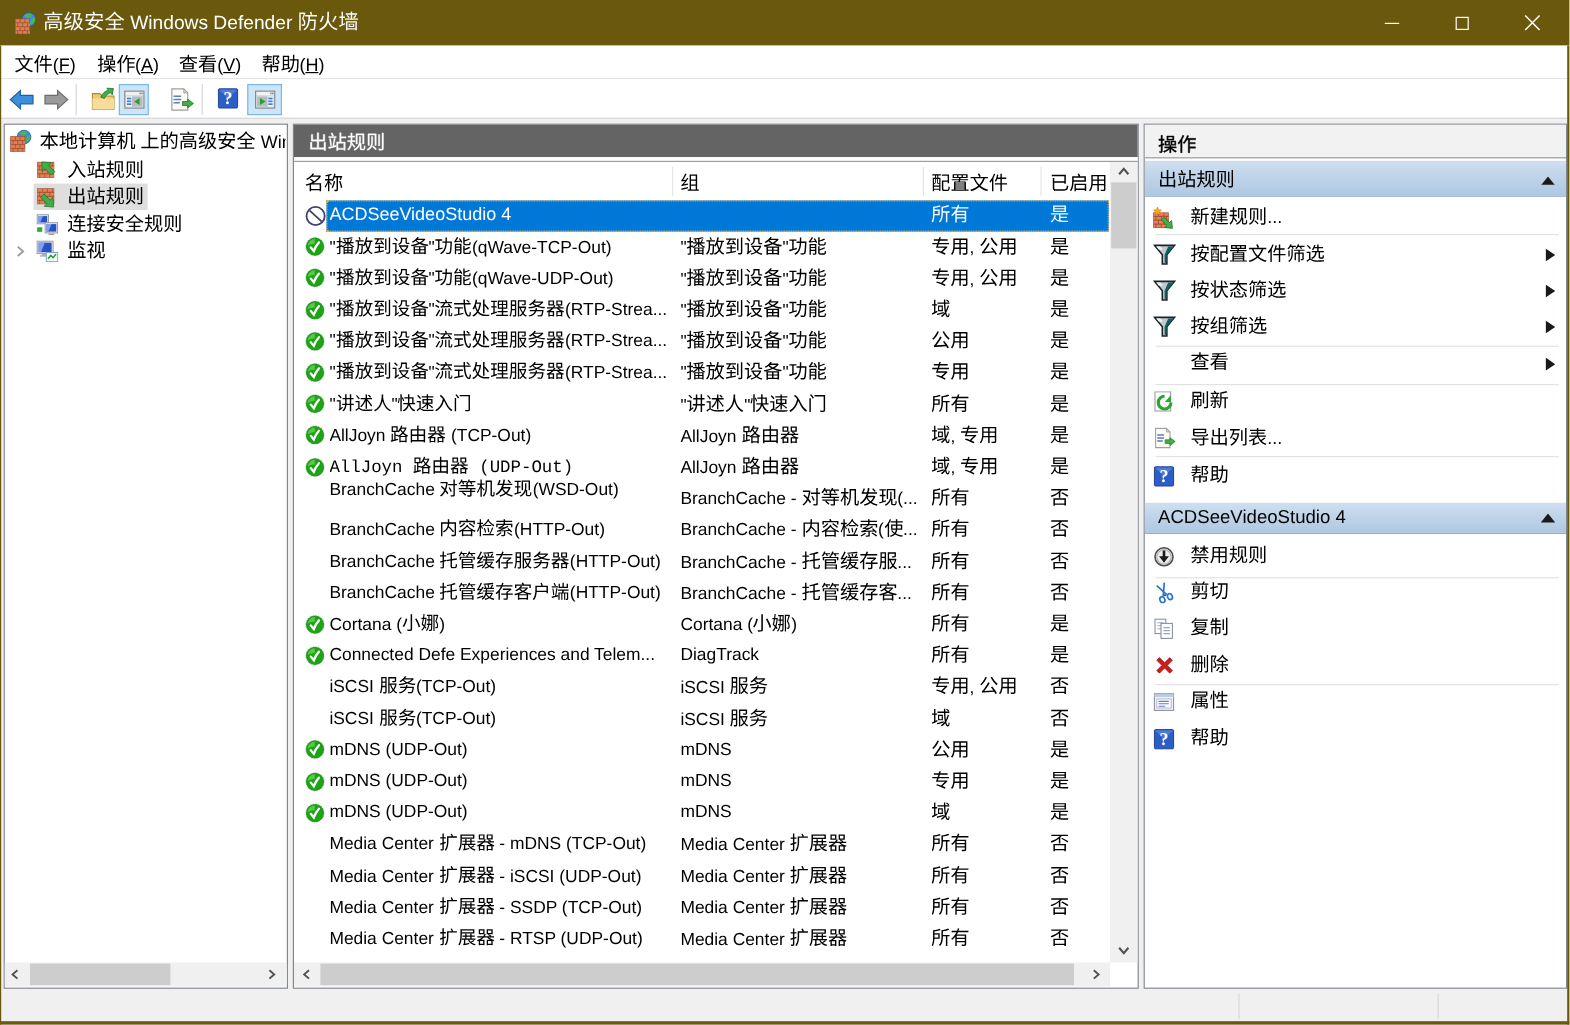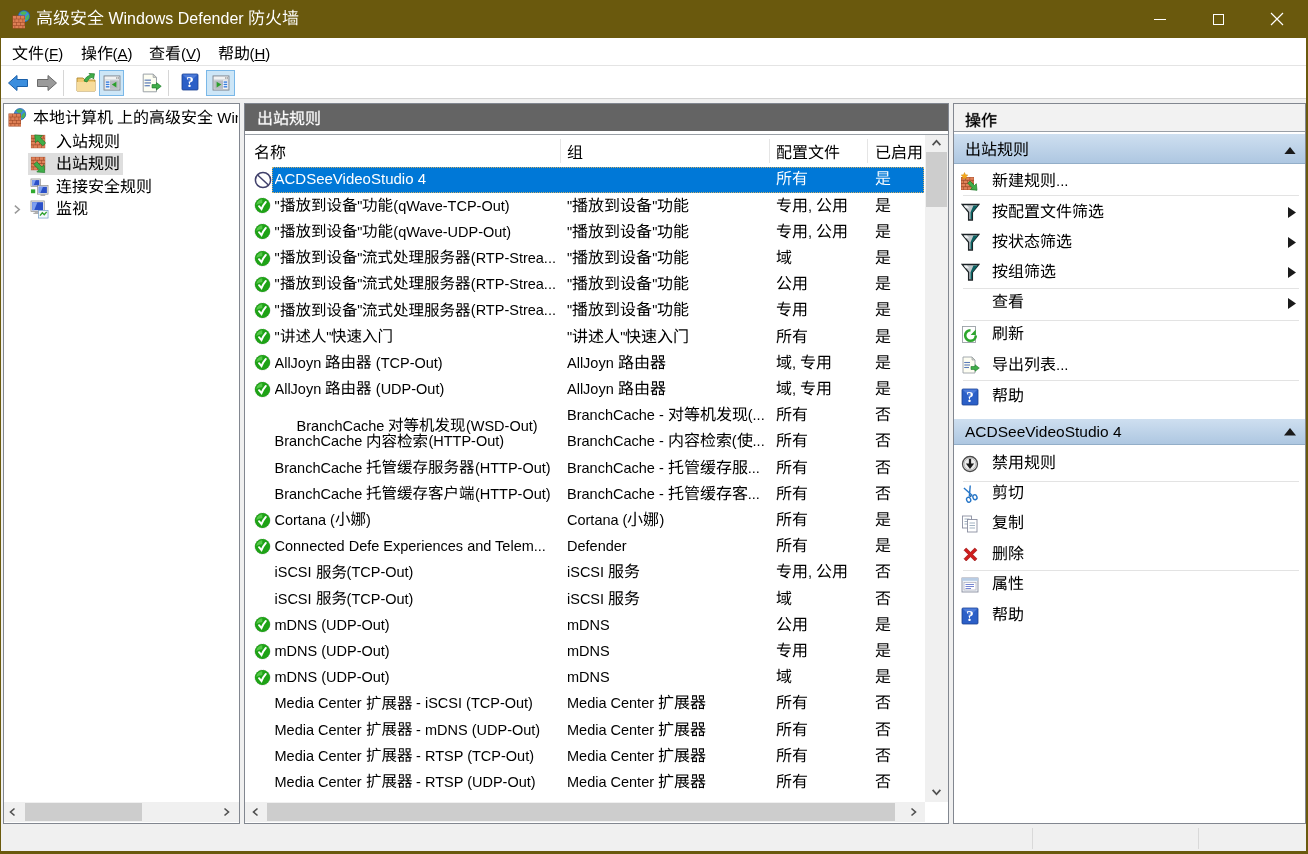--- a/index.html
+++ b/index.html
@@ -659,40 +659,40 @@
     </svg></div>
 <div style="position:absolute;left:875px;top:353.7px;width:50px;height:20px;white-space:pre;"><svg class="t" width="16.0" height="16.0" viewBox="0 -880 1000 1000" style="vertical-align:-1.92px;">
       <use href="#g41"></use>
     </svg></div>
 <svg style="position:absolute;left:253.5px;top:380.5px;" width="17" height="17" viewBox="0 0 17 17">
     <circle cx="8.5" cy="8.5" r="7.6" fill="#1ea216" stroke="#9a9a9a" stroke-width="0.6" stroke-dasharray="1 1.4"></circle>
     <circle cx="8.5" cy="8.5" r="7.2" fill="#1ea216"></circle>
     <path d="M8.3 2.2 A 6.3 6.3 0 0 0 2.3 8 A 9 9 0 0 1 8.3 6.2 Z" fill="#5fd052" opacity="0.85"></path>
     <path d="M5 9.2 L7.5 12.2 Q9.2 7.8 11.8 5" fill="none" stroke="#fff" stroke-width="1.9" stroke-linecap="round"></path>
   </svg>
-<div style="position:absolute;left:274.5px;top:379.9px;width:281px;height:20px;white-space:pre;overflow:hidden;"><span style="font-size:14.5px;">AllJoyn </span><svg class="t" width="46.5" height="15.5" viewBox="0 -880 3000 1000" style="vertical-align:-1.86px;">
+<div style="position:absolute;left:274.5px;top:379.9px;width:281px;height:20px;white-space:pre;overflow:hidden;font-family:Liberation Mono, monospace;"><span style="font-size:14.5px;">AllJoyn </span><svg class="t" width="46.5" height="15.5" viewBox="0 -880 3000 1000" style="vertical-align:-1.86px;">
       <use href="#g65"></use>
       <use href="#g66" x="1000"></use>
       <use href="#g57" x="2000"></use>
     </svg><span style="font-size:14.5px;"> (UDP-Out)</span></div>
 <div style="position:absolute;left:567px;top:379.9px;width:200px;height:20px;white-space:pre;overflow:hidden;"><span style="font-size:14.5px;">AllJoyn </span><svg class="t" width="48.0" height="16.0" viewBox="0 -880 3000 1000" style="vertical-align:-1.92px;">
       <use href="#g65"></use>
       <use href="#g66" x="1000"></use>
       <use href="#g57" x="2000"></use>
     </svg></div>
 <div style="position:absolute;left:776px;top:379.9px;width:95px;height:20px;white-space:pre;"><svg class="t" width="16.0" height="16.0" viewBox="0 -880 1000 1000" style="vertical-align:-1.92px;">
       <use href="#g58"></use>
     </svg><span style="font-size:14.5px;">, </span><svg class="t" width="32.0" height="16.0" viewBox="0 -880 2000 1000" style="vertical-align:-1.92px;">
       <use href="#g49"></use>
       <use href="#g38" x="1000"></use>
     </svg></div>
 <div style="position:absolute;left:875px;top:379.9px;width:50px;height:20px;white-space:pre;"><svg class="t" width="16.0" height="16.0" viewBox="0 -880 1000 1000" style="vertical-align:-1.92px;">
       <use href="#g41"></use>
     </svg></div>
-<div style="position:absolute;left:274.5px;top:417px;width:281px;height:20px;white-space:pre;overflow:hidden;margin-left:22px;"><span style="font-size:14.5px;">BranchCache </span><svg class="t" width="77.5" height="15.5" viewBox="0 -880 5000 1000" style="vertical-align:-1.86px;">
+<div style="position:absolute;left:274.5px;top:399px;width:281px;height:20px;white-space:pre;overflow:hidden;"><span style="font-size:14.5px;">BranchCache </span><svg class="t" width="77.5" height="15.5" viewBox="0 -880 5000 1000" style="vertical-align:-1.86px;">
       <use href="#g67"></use>
       <use href="#g68" x="1000"></use>
       <use href="#g19" x="2000"></use>
       <use href="#g69" x="3000"></use>
       <use href="#g70" x="4000"></use>
     </svg><span style="font-size:14.5px;">(WSD-Out)</span></div>
 <div style="position:absolute;left:567px;top:406.1px;width:200px;height:20px;white-space:pre;overflow:hidden;"><span style="font-size:14.5px;">BranchCache - </span><svg class="t" width="80.0" height="16.0" viewBox="0 -880 5000 1000" style="vertical-align:-1.92px;">
       <use href="#g67"></use>
       <use href="#g68" x="1000"></use>
       <use href="#g19" x="2000"></use>
@@ -794,21 +794,21 @@
 <div style="position:absolute;left:875px;top:510.9px;width:50px;height:20px;white-space:pre;"><svg class="t" width="16.0" height="16.0" viewBox="0 -880 1000 1000" style="vertical-align:-1.92px;">
       <use href="#g41"></use>
     </svg></div>
 <svg style="position:absolute;left:253.5px;top:537.7px;" width="17" height="17" viewBox="0 0 17 17">
     <circle cx="8.5" cy="8.5" r="7.6" fill="#1ea216" stroke="#9a9a9a" stroke-width="0.6" stroke-dasharray="1 1.4"></circle>
     <circle cx="8.5" cy="8.5" r="7.2" fill="#1ea216"></circle>
     <path d="M8.3 2.2 A 6.3 6.3 0 0 0 2.3 8 A 9 9 0 0 1 8.3 6.2 Z" fill="#5fd052" opacity="0.85"></path>
     <path d="M5 9.2 L7.5 12.2 Q9.2 7.8 11.8 5" fill="none" stroke="#fff" stroke-width="1.9" stroke-linecap="round"></path>
   </svg>
 <div style="position:absolute;left:274.5px;top:537.1px;width:281px;height:20px;white-space:pre;overflow:hidden;"><span style="font-size:14.5px;">Connected Defe Experiences and Telem...</span></div>
-<div style="position:absolute;left:567px;top:537.1px;width:200px;height:20px;white-space:pre;overflow:hidden;"><span style="font-size:14.5px;">Defender</span></div>
+<div style="position:absolute;left:567px;top:537.1px;width:200px;height:20px;white-space:pre;overflow:hidden;"><span style="font-size:14.5px;">DiagTrack</span></div>
 <div style="position:absolute;left:776px;top:537.1px;width:95px;height:20px;white-space:pre;"><svg class="t" width="32.0" height="16.0" viewBox="0 -880 2000 1000" style="vertical-align:-1.92px;">
       <use href="#g39"></use>
       <use href="#g40" x="1000"></use>
     </svg></div>
 <div style="position:absolute;left:875px;top:537.1px;width:50px;height:20px;white-space:pre;"><svg class="t" width="16.0" height="16.0" viewBox="0 -880 1000 1000" style="vertical-align:-1.92px;">
       <use href="#g41"></use>
     </svg></div>
 <div style="position:absolute;left:274.5px;top:563.3px;width:281px;height:20px;white-space:pre;overflow:hidden;"><span style="font-size:14.5px;">iSCSI </span><svg class="t" width="31.0" height="15.5" viewBox="0 -880 2000 1000" style="vertical-align:-1.86px;">
       <use href="#g55"></use>
       <use href="#g56" x="1000"></use>
@@ -882,55 +882,55 @@
 <div style="position:absolute;left:776px;top:668.1px;width:95px;height:20px;white-space:pre;"><svg class="t" width="16.0" height="16.0" viewBox="0 -880 1000 1000" style="vertical-align:-1.92px;">
       <use href="#g58"></use>
     </svg></div>
 <div style="position:absolute;left:875px;top:668.1px;width:50px;height:20px;white-space:pre;"><svg class="t" width="16.0" height="16.0" viewBox="0 -880 1000 1000" style="vertical-align:-1.92px;">
       <use href="#g41"></use>
     </svg></div>
 <div style="position:absolute;left:274.5px;top:694.3px;width:281px;height:20px;white-space:pre;overflow:hidden;"><span style="font-size:14.5px;">Media Center </span><svg class="t" width="46.5" height="15.5" viewBox="0 -880 3000 1000" style="vertical-align:-1.86px;">
       <use href="#g86"></use>
       <use href="#g87" x="1000"></use>
       <use href="#g57" x="2000"></use>
-    </svg><span style="font-size:14.5px;"> - iSCSI (TCP-Out)</span></div>
+    </svg><span style="font-size:14.5px;"> - mDNS (TCP-Out)</span></div>
 <div style="position:absolute;left:567px;top:694.3px;width:200px;height:20px;white-space:pre;overflow:hidden;"><span style="font-size:14.5px;">Media Center </span><svg class="t" width="48.0" height="16.0" viewBox="0 -880 3000 1000" style="vertical-align:-1.92px;">
       <use href="#g86"></use>
       <use href="#g87" x="1000"></use>
       <use href="#g57" x="2000"></use>
     </svg></div>
 <div style="position:absolute;left:776px;top:694.3px;width:95px;height:20px;white-space:pre;"><svg class="t" width="32.0" height="16.0" viewBox="0 -880 2000 1000" style="vertical-align:-1.92px;">
       <use href="#g39"></use>
       <use href="#g40" x="1000"></use>
     </svg></div>
 <div style="position:absolute;left:875px;top:694.3px;width:50px;height:20px;white-space:pre;"><svg class="t" width="16.0" height="16.0" viewBox="0 -880 1000 1000" style="vertical-align:-1.92px;">
       <use href="#g71"></use>
     </svg></div>
 <div style="position:absolute;left:274.5px;top:720.5px;width:281px;height:20px;white-space:pre;overflow:hidden;"><span style="font-size:14.5px;">Media Center </span><svg class="t" width="46.5" height="15.5" viewBox="0 -880 3000 1000" style="vertical-align:-1.86px;">
       <use href="#g86"></use>
       <use href="#g87" x="1000"></use>
       <use href="#g57" x="2000"></use>
-    </svg><span style="font-size:14.5px;"> - mDNS (UDP-Out)</span></div>
+    </svg><span style="font-size:14.5px;"> - iSCSI (UDP-Out)</span></div>
 <div style="position:absolute;left:567px;top:720.5px;width:200px;height:20px;white-space:pre;overflow:hidden;"><span style="font-size:14.5px;">Media Center </span><svg class="t" width="48.0" height="16.0" viewBox="0 -880 3000 1000" style="vertical-align:-1.92px;">
       <use href="#g86"></use>
       <use href="#g87" x="1000"></use>
       <use href="#g57" x="2000"></use>
     </svg></div>
 <div style="position:absolute;left:776px;top:720.5px;width:95px;height:20px;white-space:pre;"><svg class="t" width="32.0" height="16.0" viewBox="0 -880 2000 1000" style="vertical-align:-1.92px;">
       <use href="#g39"></use>
       <use href="#g40" x="1000"></use>
     </svg></div>
 <div style="position:absolute;left:875px;top:720.5px;width:50px;height:20px;white-space:pre;"><svg class="t" width="16.0" height="16.0" viewBox="0 -880 1000 1000" style="vertical-align:-1.92px;">
       <use href="#g71"></use>
     </svg></div>
 <div style="position:absolute;left:274.5px;top:746.7px;width:281px;height:20px;white-space:pre;overflow:hidden;"><span style="font-size:14.5px;">Media Center </span><svg class="t" width="46.5" height="15.5" viewBox="0 -880 3000 1000" style="vertical-align:-1.86px;">
       <use href="#g86"></use>
       <use href="#g87" x="1000"></use>
       <use href="#g57" x="2000"></use>
-    </svg><span style="font-size:14.5px;"> - RTSP (TCP-Out)</span></div>
+    </svg><span style="font-size:14.5px;"> - SSDP (TCP-Out)</span></div>
 <div style="position:absolute;left:567px;top:746.7px;width:200px;height:20px;white-space:pre;overflow:hidden;"><span style="font-size:14.5px;">Media Center </span><svg class="t" width="48.0" height="16.0" viewBox="0 -880 3000 1000" style="vertical-align:-1.92px;">
       <use href="#g86"></use>
       <use href="#g87" x="1000"></use>
       <use href="#g57" x="2000"></use>
     </svg></div>
 <div style="position:absolute;left:776px;top:746.7px;width:95px;height:20px;white-space:pre;"><svg class="t" width="32.0" height="16.0" viewBox="0 -880 2000 1000" style="vertical-align:-1.92px;">
       <use href="#g39"></use>
       <use href="#g40" x="1000"></use>
     </svg></div>
 <div style="position:absolute;left:875px;top:746.7px;width:50px;height:20px;white-space:pre;"><svg class="t" width="16.0" height="16.0" viewBox="0 -880 1000 1000" style="vertical-align:-1.92px;">

